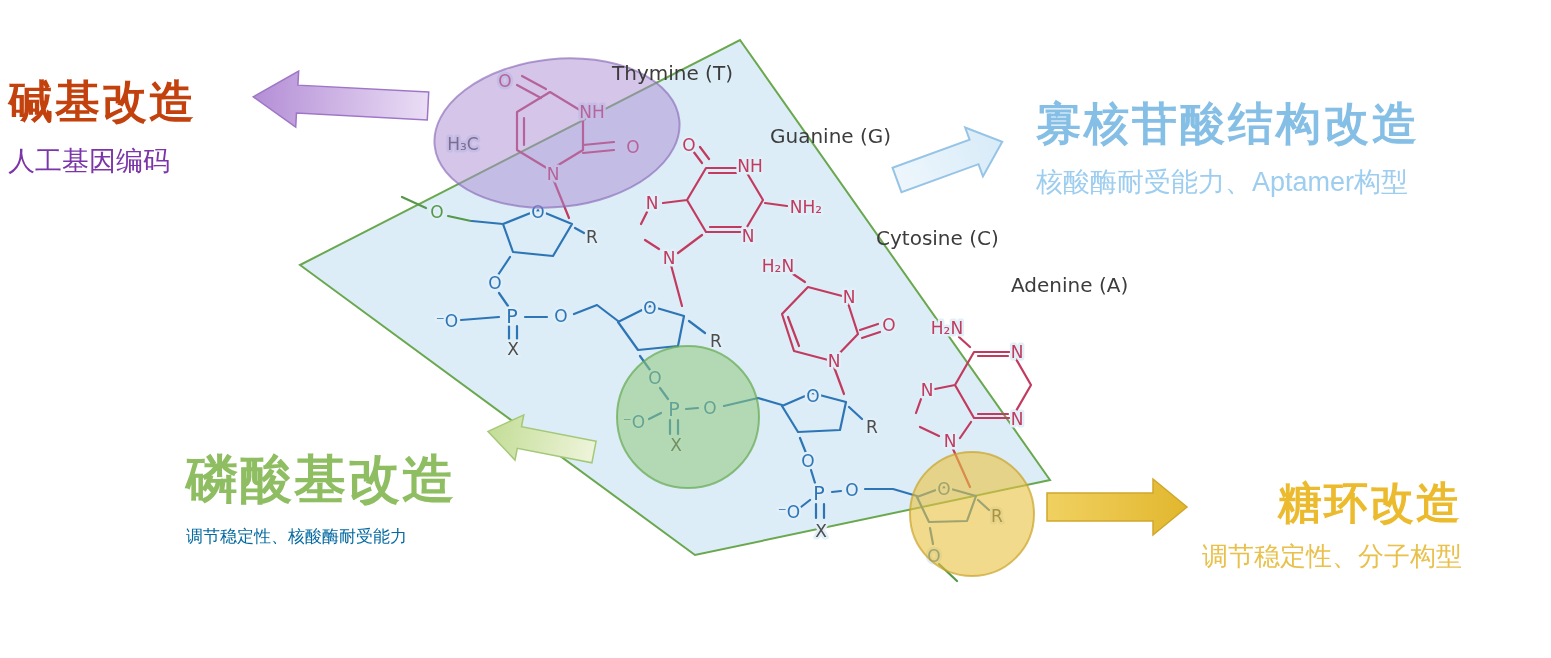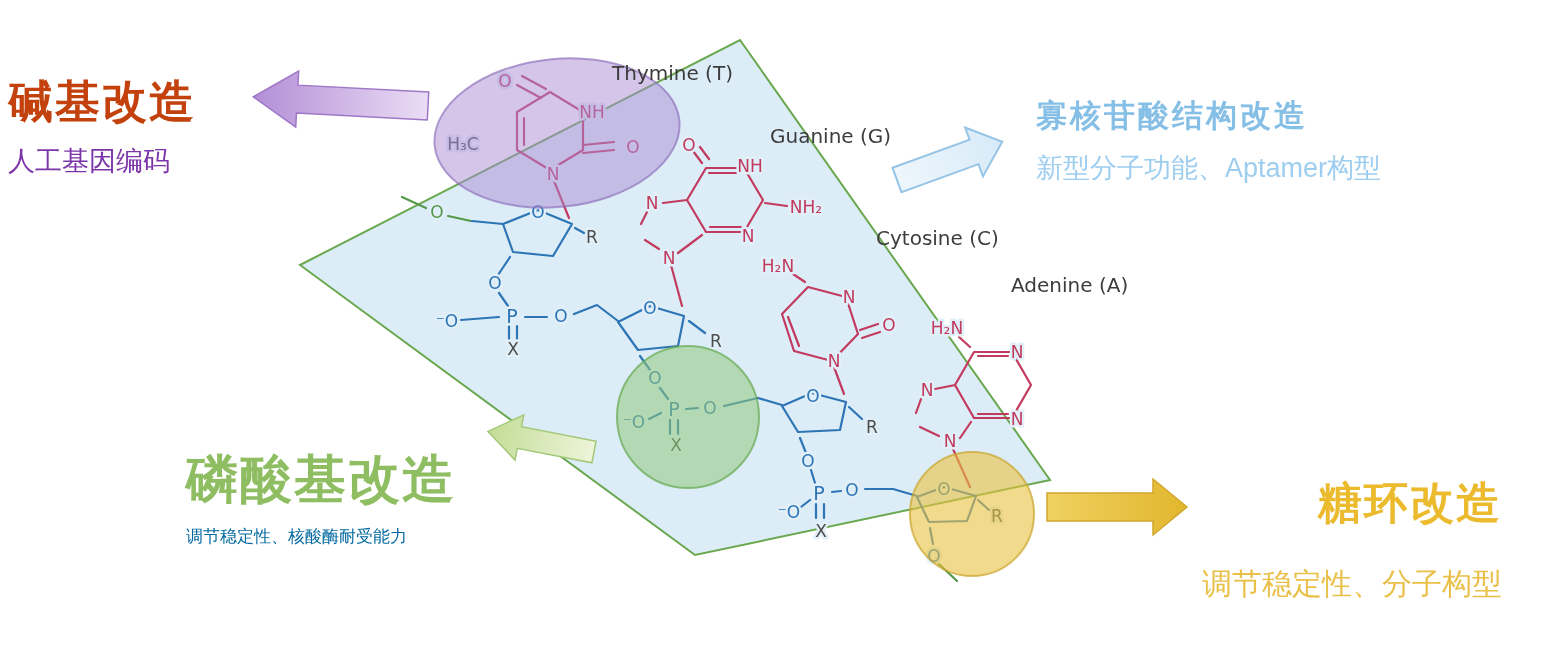--- a/index.html
+++ b/index.html
@@ -9,30 +9,30 @@
 
   .callout{position:absolute;}
   .title{font-weight:700;line-height:1.05;white-space:nowrap;}
   .subtitle{line-height:1.4;}
 
   .co-base{left:8px;top:78px;}
   .t-base{font-size:45px;color:#c2410c;letter-spacing:2px;}
   .s-base{font-size:27px;color:#7b35a8;margin-top:18px;}
 
   .co-oligo{left:1036px;top:100px;}
-  .t-oligo{font-size:31px;color:#85bfe6;letter-spacing:3px;}
+  .t-oligo{font-size:45px;color:#85bfe6;letter-spacing:3px;}
   .s-oligo{font-size:27px;color:#9dcdef;margin-top:17px;white-space:nowrap;}
 
   .co-phosphate{left:186px;top:452px;}
   .t-phosphate{font-size:52px;color:#8fbe62;letter-spacing:2px;}
   .s-phosphate{font-size:17px;color:#0369a1;margin-top:18px;max-width:298px;}
 
   .co-sugar{left:1202px;top:480px;text-align:right;}
   .t-sugar{font-size:44px;color:#ecba2d;letter-spacing:2px;}
-  .s-sugar{font-size:30px;color:#e9c04a;margin-top:37px;white-space:nowrap;}
+  .s-sugar{font-size:26px;color:#e9c04a;margin-top:12px;white-space:nowrap;}
 
   
   .bred,.bblue,.bgreen{fill:none;stroke-width:2.2;stroke-linecap:round;stroke-linejoin:round;}
   .bred{stroke:#c23b5f;}
   .bblue{stroke:#2e75b6;}
   .bgreen{stroke:#55984a;}
   .atm{font-family:"DejaVu Sans",sans-serif;font-size:17px;text-anchor:middle;
        dominant-baseline:central;fill:#2e75b6;
        paint-order:stroke;stroke:#e0eff8;stroke-width:5px;stroke-linejoin:round;}
   .atm.red{fill:#c23b5f;}
@@ -217,21 +217,21 @@
     </g>
   </svg>
 
   <div class="callout co-base">
     <div class="title t-base">碱基改造</div>
     <div class="subtitle s-base">人工基因编码</div>
   </div>
 
   <div class="callout co-oligo">
     <div class="title t-oligo">寡核苷酸结构改造</div>
-    <div class="subtitle s-oligo">新型分子功能、Aptamer构型</div>
+    <div class="subtitle s-oligo">核酸酶耐受能力、Aptamer构型</div>
   </div>
 
   <div class="callout co-phosphate">
     <div class="title t-phosphate">磷酸基改造</div>
     <div class="subtitle s-phosphate">调节稳定性、核酸酶耐受能力</div>
   </div>
 
   <div class="callout co-sugar">
     <div class="title t-sugar">糖环改造</div>
     <div class="subtitle s-sugar">调节稳定性、分子构型</div>

